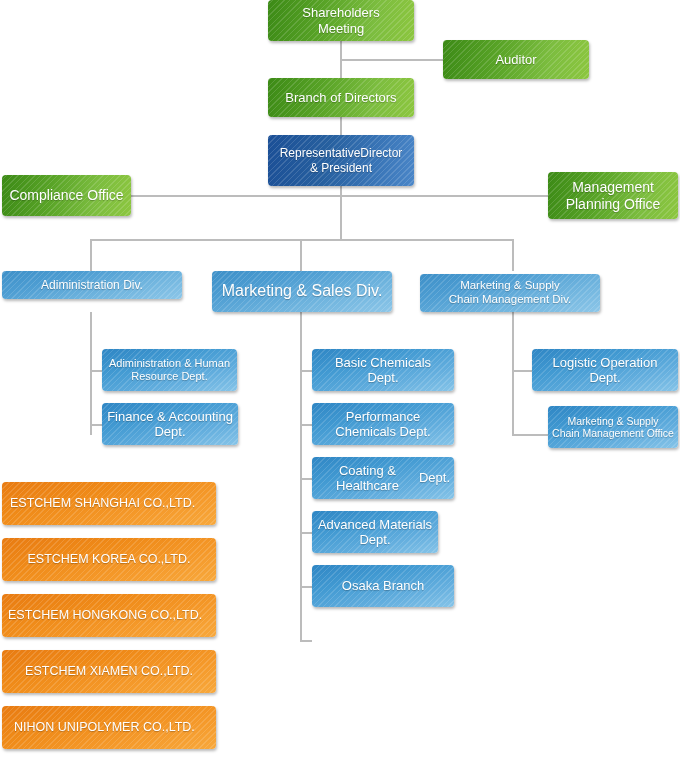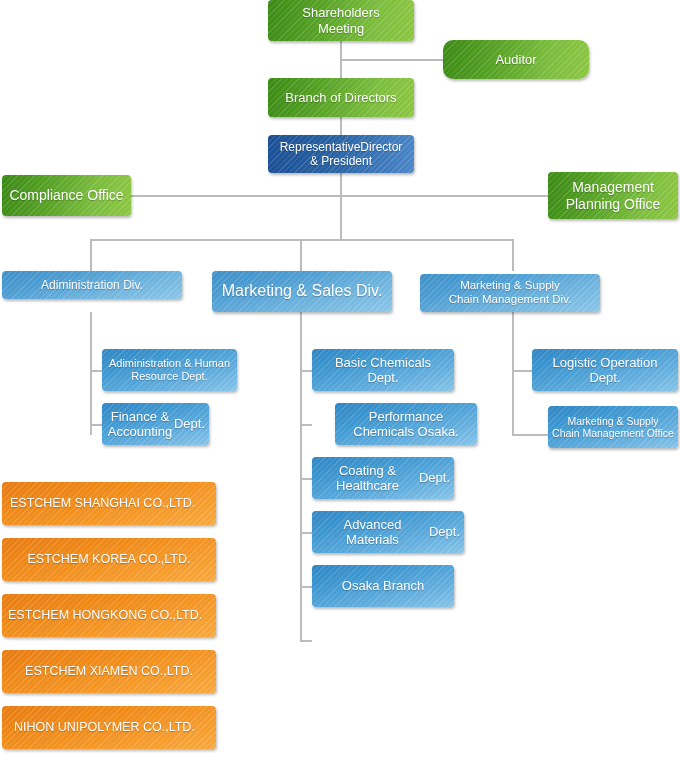--- a/index.html
+++ b/index.html
@@ -113,29 +113,29 @@
 
   <div class="line v" style="left:512px; top:312px; height:123px;"></div>
   <div class="line h" style="left:512px; top:370px; width:20px;"></div>
   <div class="line h" style="left:512px; top:434px; width:36px;"></div>
 
   <div class="node green" style="left:268px; top:0px; width:146px; height:41px; font-size:13px; flex-direction:column;">
     <span class="lbl">Shareholders</span>
     <span class="lbl">Meeting</span>
   </div>
 
-  <div class="node green" style="left:443px; top:40px; width:146px; height:39px; font-size:13px;border-radius:10px;">
+  <div class="node green" style="left:443px; top:40px; width:146px; height:39px; font-size:13px;">
     <span class="lbl">Auditor</span>
   </div>
 
   <div class="node green" style="left:268px; top:78px; width:146px; height:39px; font-size:13px;">
     <span class="lbl">Branch of Directors</span>
   </div>
 
-  <div class="node navy" style="left:268px; top:135px; width:146px; height:38px; font-size:12px; flex-direction:column;">
+  <div class="node navy" style="left:268px; top:135px; width:146px; height:51px; font-size:12px; flex-direction:column;">
     <span class="lbl">RepresentativeDirector</span>
     <span class="lbl">&amp; President</span>
   </div>
 
   <div class="node green" style="left:2px; top:175px; width:129px; height:41px; font-size:14px;">
     <span class="lbl">Compliance Office</span>
   </div>
 
   <div class="node green" style="left:548px; top:172px; width:130px; height:47px; font-size:14px; flex-direction:column;">
     <span class="lbl">Management</span>
@@ -153,41 +153,41 @@
   <div class="node blue" style="left:420px; top:274px; width:180px; height:38px; font-size:11.5px; flex-direction:column;">
     <span class="lbl">Marketing &amp; Supply</span>
     <span class="lbl">Chain Management Div.</span>
   </div>
 
   <div class="node bluedeep" style="left:102px; top:349px; width:135px; height:42px; font-size:11px; flex-direction:column;">
     <span class="lbl">Adiministration &amp; Human</span>
     <span class="lbl">Resource Dept.</span>
   </div>
 
-  <div class="node bluedeep" style="left:102px; top:403px; width:107px; height:42px; font-size:13px; flex-direction:row;">
+  <div class="node bluedeep" style="left:102px; top:403px; width:136px; height:42px; font-size:13px; flex-direction:column;">
     <span class="lbl">Finance &amp; Accounting</span>
     <span class="lbl">Dept.</span>
   </div>
 
   <div class="node bluedeep" style="left:312px; top:349px; width:142px; height:42px; font-size:13px; flex-direction:column;">
     <span class="lbl">Basic Chemicals</span>
     <span class="lbl">Dept.</span>
   </div>
 
-  <div class="node bluedeep" style="left:312px; top:403px; width:142px; height:42px; font-size:13px; flex-direction:column;margin-left:23px;">
+  <div class="node bluedeep" style="left:312px; top:403px; width:142px; height:42px; font-size:13px; flex-direction:column;">
     <span class="lbl">Performance</span>
-    <span class="lbl">Chemicals Osaka.</span>
+    <span class="lbl">Chemicals Dept.</span>
   </div>
 
   <div class="node bluedeep" style="left:312px; top:457px; width:142px; height:42px; font-size:13px; flex-direction:row;">
     <span class="lbl">Coating &amp; Healthcare</span>
     <span class="lbl">Dept.</span>
   </div>
 
-  <div class="node bluedeep" style="left:312px; top:511px; width:152px; height:42px; font-size:13px; flex-direction:row;">
+  <div class="node bluedeep" style="left:312px; top:511px; width:126px; height:42px; font-size:13px; flex-direction:column;">
     <span class="lbl">Advanced Materials</span>
     <span class="lbl">Dept.</span>
   </div>
 
   <div class="node bluedeep" style="left:312px; top:565px; width:142px; height:42px; font-size:13px;">
     <span class="lbl">Osaka Branch</span>
   </div>
 
 
   <div class="node bluedeep" style="left:532px; top:349px; width:146px; height:42px; font-size:13px; flex-direction:column;">

